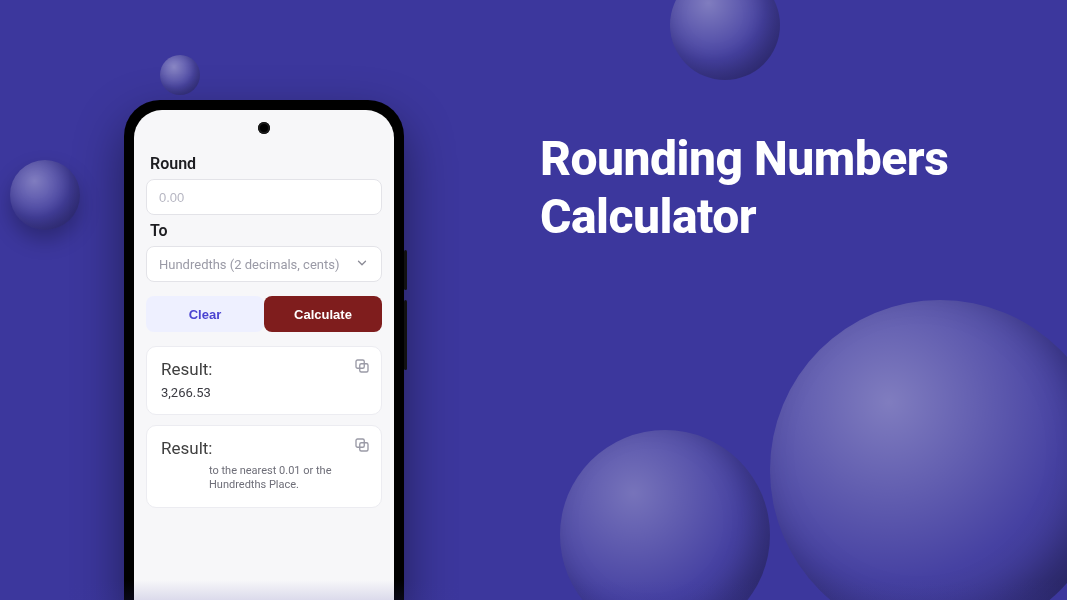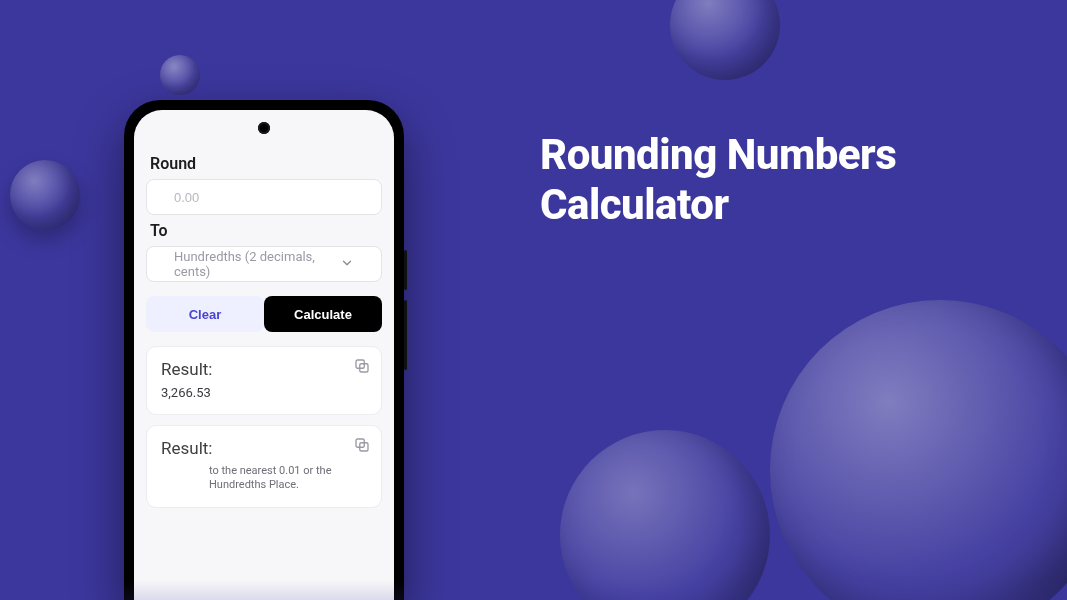--- a/index.html
+++ b/index.html
@@ -43,21 +43,21 @@
   background: radial-gradient(circle at 35% 30%, rgba(255,255,255,0.35), rgba(255,255,255,0.05) 55%, rgba(0,0,0,0.2) 100%);
   box-shadow: inset -20px -20px 40px rgba(0,0,0,0.3);
 }
 
 .headline {
   position: absolute;
   left: 540px;
   top: 130px;
   color: #fff;
   font-weight: 800;
-  font-size: 42px;
+  font-size: 48px;
   line-height: 1.2;
   letter-spacing: -0.5px;
 }
 
 
 .phone {
   position: absolute;
   left: 124px;
   top: 100px;
   width: 280px;
@@ -102,21 +102,21 @@
   font-weight: 600;
   color: #1d1d21;
   margin: 6px 4px 6px;
 }
 .field {
   width: 100%;
   height: 36px;
   border: 1px solid #e3e3e8;
   border-radius: 8px;
   background: #fff;
-  padding: 0 27px;
+  padding: 0 12px;
   font-size: 13px;
   color: #9a9aa6;
   display: flex;
   align-items: center;
   justify-content: space-between;
 }
 .field input {
   border: none;
   outline: none;
   width: 100%;
@@ -134,21 +134,21 @@
   border-radius:8px;
   border:none;
   font-size:13px;
   font-weight:600;
   cursor:pointer;
   display:flex;
   align-items:center;
   justify-content:center;
 }
 .btn-clear { background:#eef0ff; color:#4a43d1; }
-.btn-primary { background:#000000; color:#fff; }
+.btn-primary { background:#7f1d1d; color:#fff; }
 
 .card {
   background:#fff;
   border:1px solid #ececf1;
   border-radius:10px;
   padding:12px 14px 14px;
   margin-top:14px;
   position:relative;
 }
 .card + .card { margin-top:10px; }

